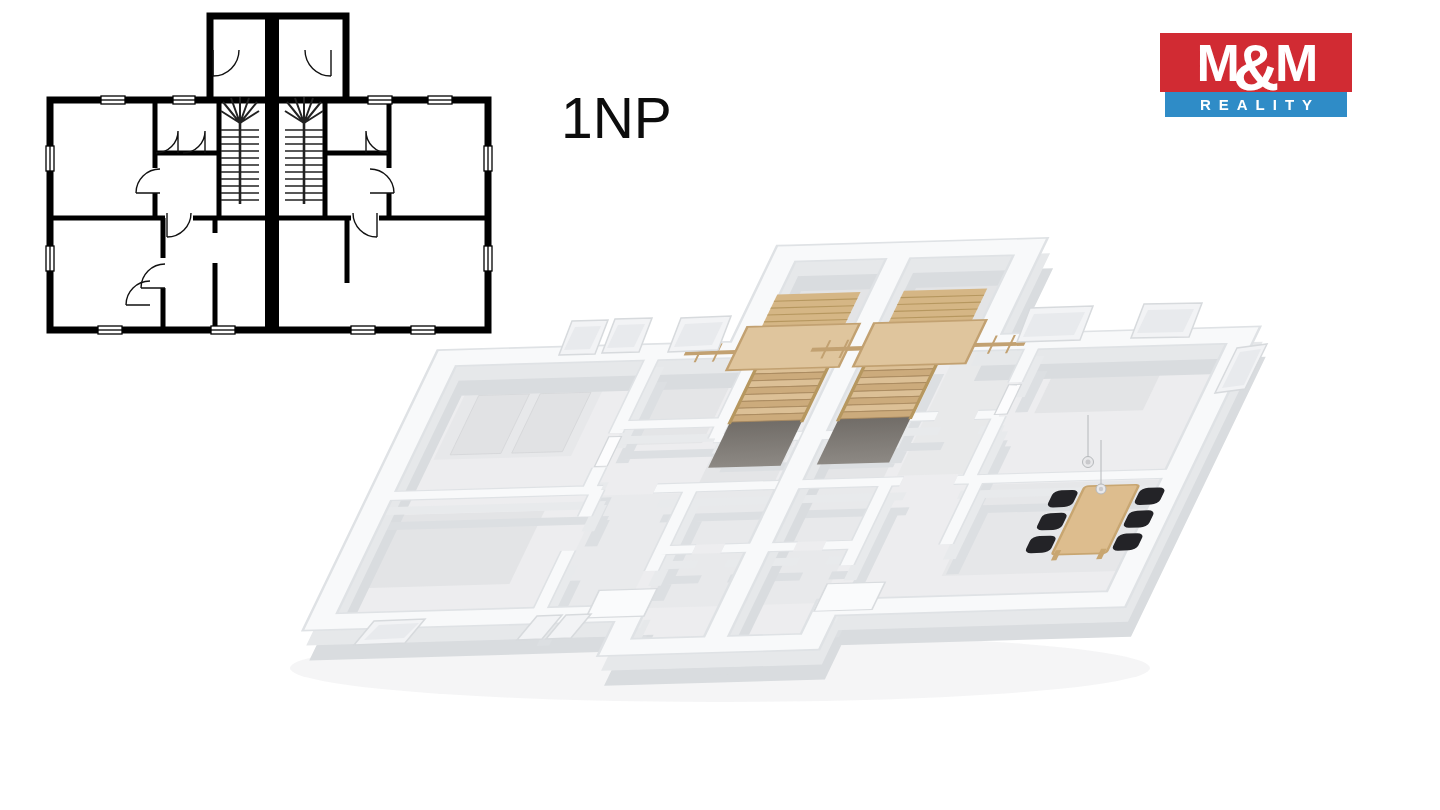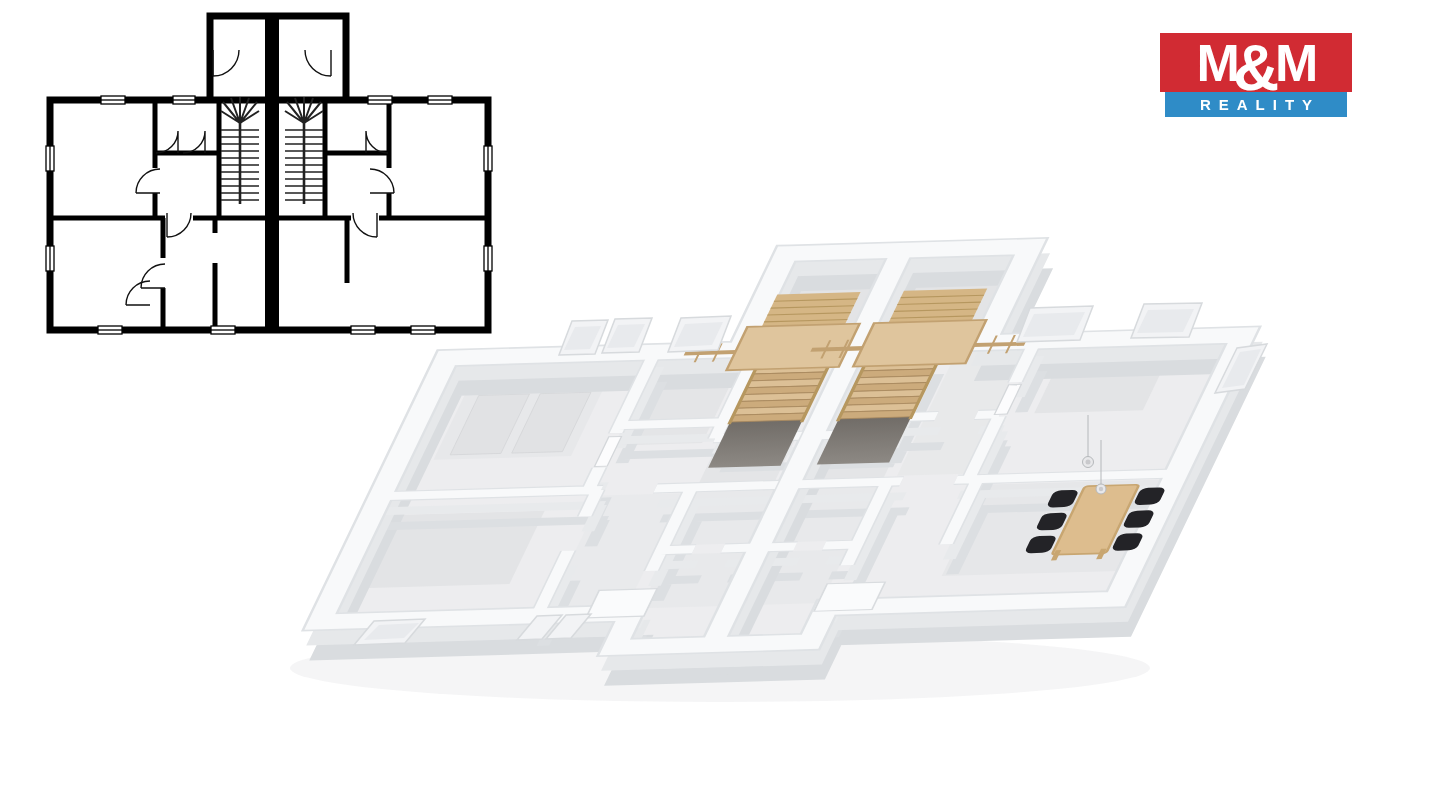--- a/index.html
+++ b/index.html
@@ -102,20 +102,21 @@
         <rect x="166" y="318" width="24" height="8"></rect>
           <line x1="166" y1="322" x2="190" y2="322"></line>
         <rect x="306" y="318" width="24" height="8"></rect>
           <line x1="306" y1="322" x2="330" y2="322"></line>
         <rect x="366" y="318" width="24" height="8"></rect>
           <line x1="366" y1="322" x2="390" y2="322"></line>
       </g>
     </g>
   </svg>
 
+  <div id="floor-label" class="abs">1NP</div>
 
   <div id="logo" class="abs">
     <div class="logo-red" style="background:#d12b33;">
       <span class="mm">M</span>
       <span class="amp">&amp;</span>
       <span class="mm">M</span>
     </div>
     <div class="logo-blue" style="background:#2f8cc7;">REALITY</div>
   </div>
 

